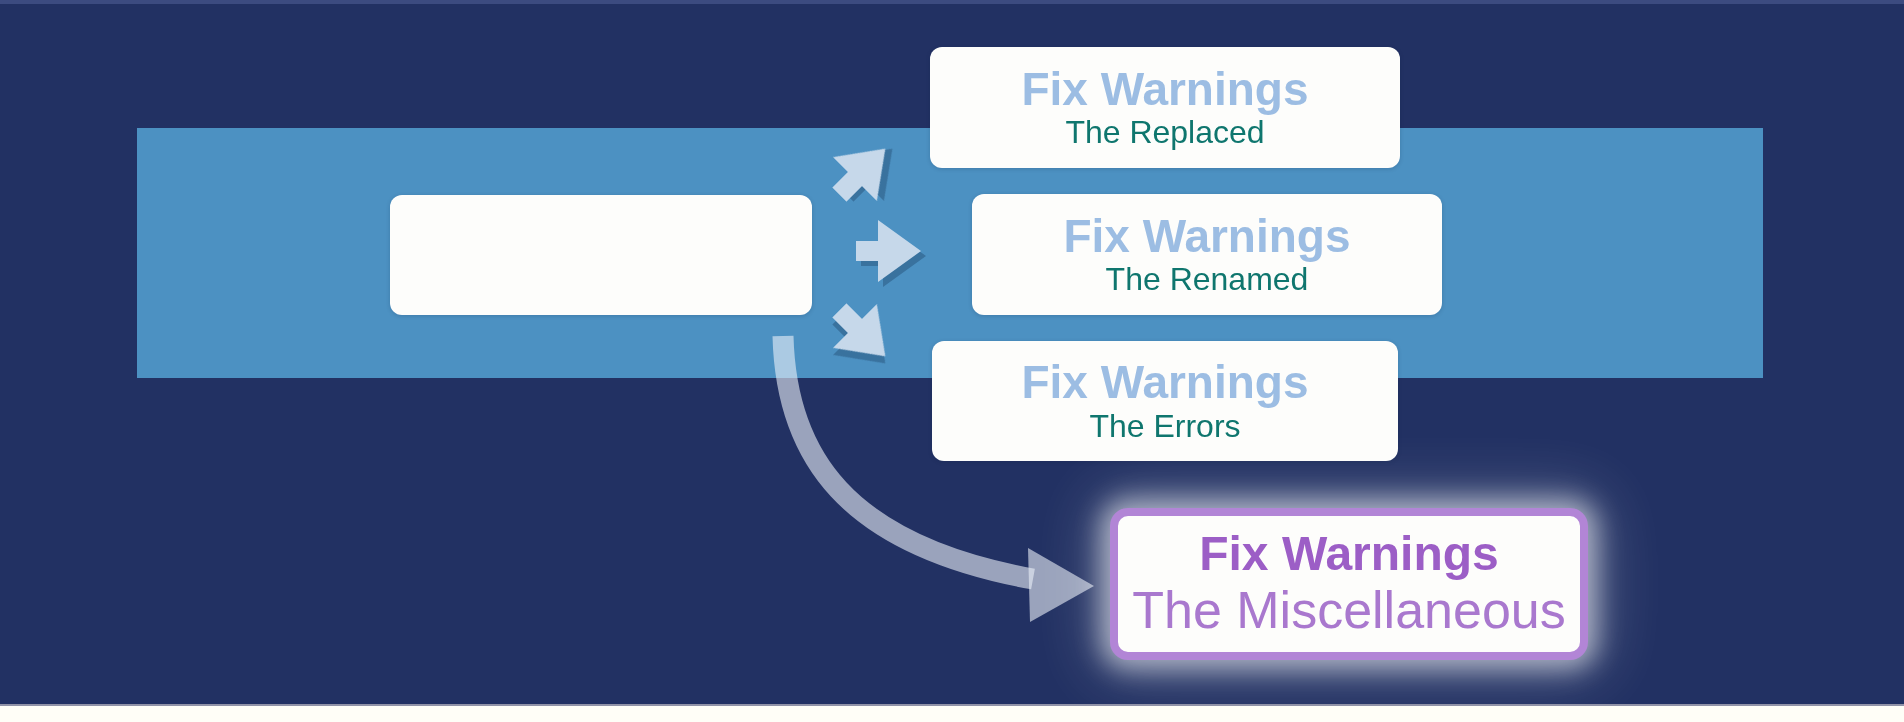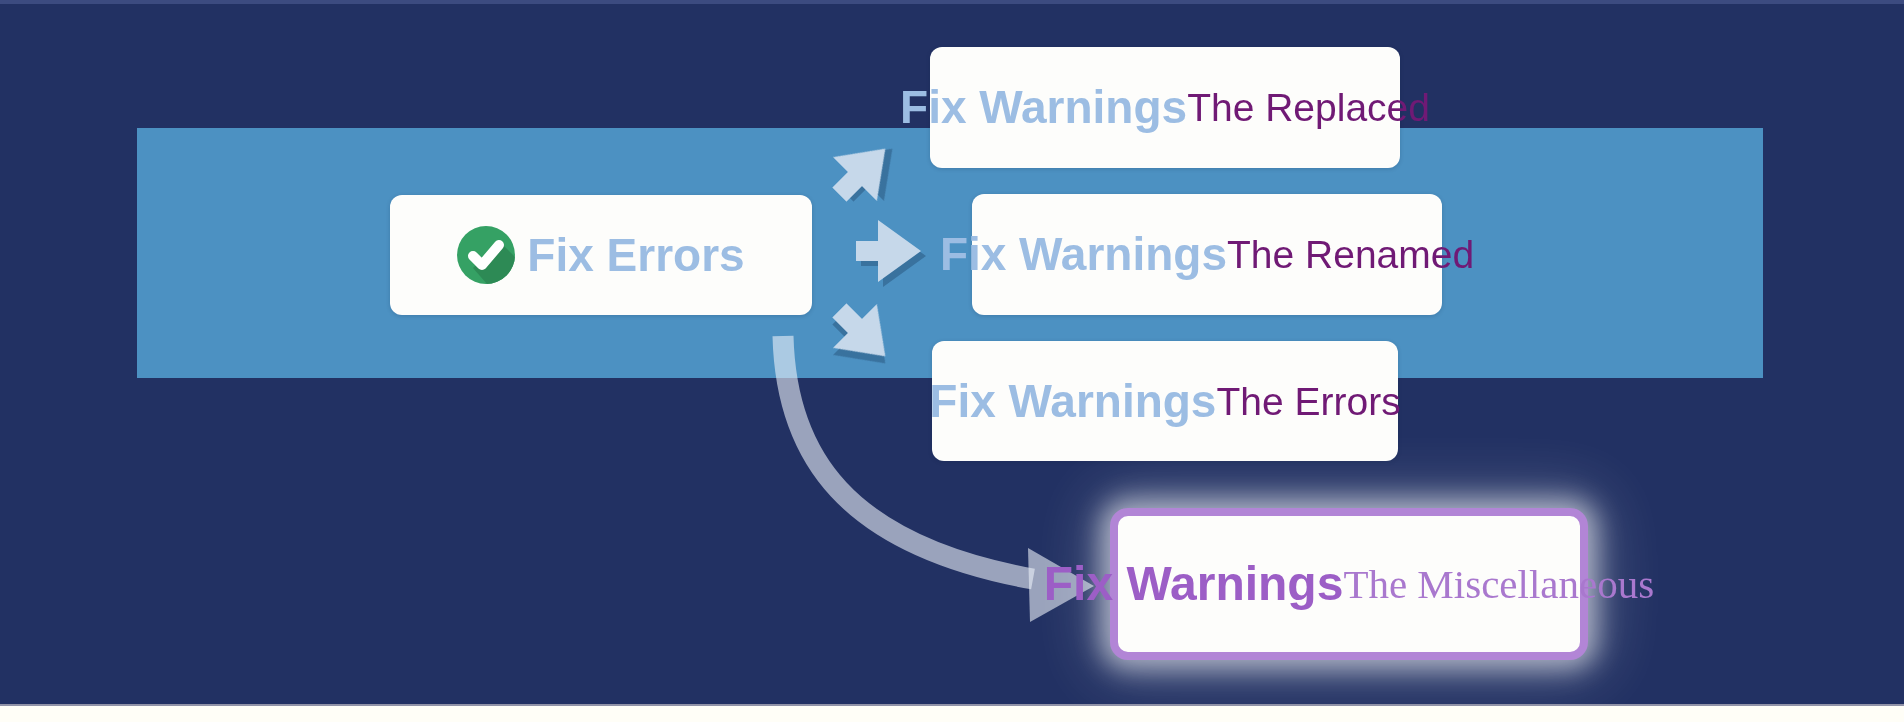--- a/index.html
+++ b/index.html
@@ -33,42 +33,42 @@
     left: 137px; top: 128px;
     width: 1626px; height: 250px;
     background: #4c91c2;
   }
   .card {
     position: absolute;
     background: #fdfdfb;
     border-radius: 12px;
     box-shadow: 0 1px 4px rgba(10, 25, 60, 0.18);
     display: flex;
-    flex-direction: row;
+    flex-direction: column;
     align-items: center;
     justify-content: center;
     text-align: center;
   }
   .card .title-row {
     display: flex;
     align-items: center;
     gap: 12px;
     line-height: 1;
   }
   .card .title {
     font-size: 46px;
     font-weight: bold;
     color: #9cbde3;
     line-height: 1.05;
     white-space: nowrap;
   }
   .card .subtitle {
-    font-size: 39px;
+    font-size: 32px;
     font-weight: normal;
-    color: #701a75;
+    color: #0f766e;
     line-height: 1.1;
     margin-top: 2px;
     white-space: nowrap;
   }
   .card-source   { left: 390px;  top: 195px; width: 422px; height: 120px; }
   .card-replaced { left: 930px;  top: 47px;  width: 470px; height: 121px; }
   .card-renamed  { left: 972px;  top: 194px; width: 470px; height: 121px; }
   .card-removed  { left: 932px;  top: 341px; width: 466px; height: 120px; }
   .card-misc {
     left: 1110px; top: 508px;
@@ -77,22 +77,21 @@
     border-radius: 18px;
     box-shadow: 0 0 26px 9px rgba(255,255,255,0.55),
                 0 0 60px 18px rgba(255,255,255,0.22);
   }
   .card-misc .title {
     color: #9c5ec6;
     font-size: 48px;
   }
   .card-misc .subtitle {
     color: #a978ce;
-    font-size: 41px;
-    font-family: Liberation Serif, serif;
+    font-size: 52px;
   }
   .check-icon {
     width: 58px;
     height: 58px;
     flex: 0 0 auto;
   }
   .arrow-layer {
     position: absolute;
     left: 0; top: 0;
     width: 1904px; height: 722px;
@@ -123,33 +122,20 @@
     </g>
     <g transform="translate(888,251)">
       <polygon class="block-arrow" fill="#c6d8ea" points="-32,-10 -10,-10 -10,-31 33,0 -10,31 -10,10 -32,10"></polygon>
     </g>
     <g transform="translate(862,333) rotate(45)">
       <polygon class="block-arrow" fill="#c6d8ea" points="-32,-10 -10,-10 -10,-31 33,0 -10,31 -10,10 -32,10"></polygon>
     </g>
   </svg>
 
   <div class="card card-source">
-    <div class="title-row">
-      <svg class="check-icon" viewBox="0 0 58 58" xmlns="http://www.w3.org/2000/svg">
-        <defs>
-          <clipPath id="ckclip">
-              <circle cx="29" cy="29" r="29"></circle>
-            </clipPath>
-        </defs>
-        <circle cx="29" cy="29" r="29" fill="#35a164"></circle>
-        <polygon points="43,16 58,31 58,58 30,58 16,42" fill="#2d8a55" clip-path="url(#ckclip)"></polygon>
-        <path d="M 16 30 L 25 39 L 42 19" fill="none" stroke="#ffffff" stroke-width="10" stroke-linecap="round" stroke-linejoin="round"></path>
-      </svg>
-      <span class="title">Fix Errors</span>
-    </div>
   </div>
 
   <div class="card card-replaced">
     <span class="title">Fix Warnings</span>
     <span class="subtitle">The Replaced</span>
   </div>
 
   <div class="card card-renamed">
     <span class="title">Fix Warnings</span>
     <span class="subtitle">The Renamed</span>

